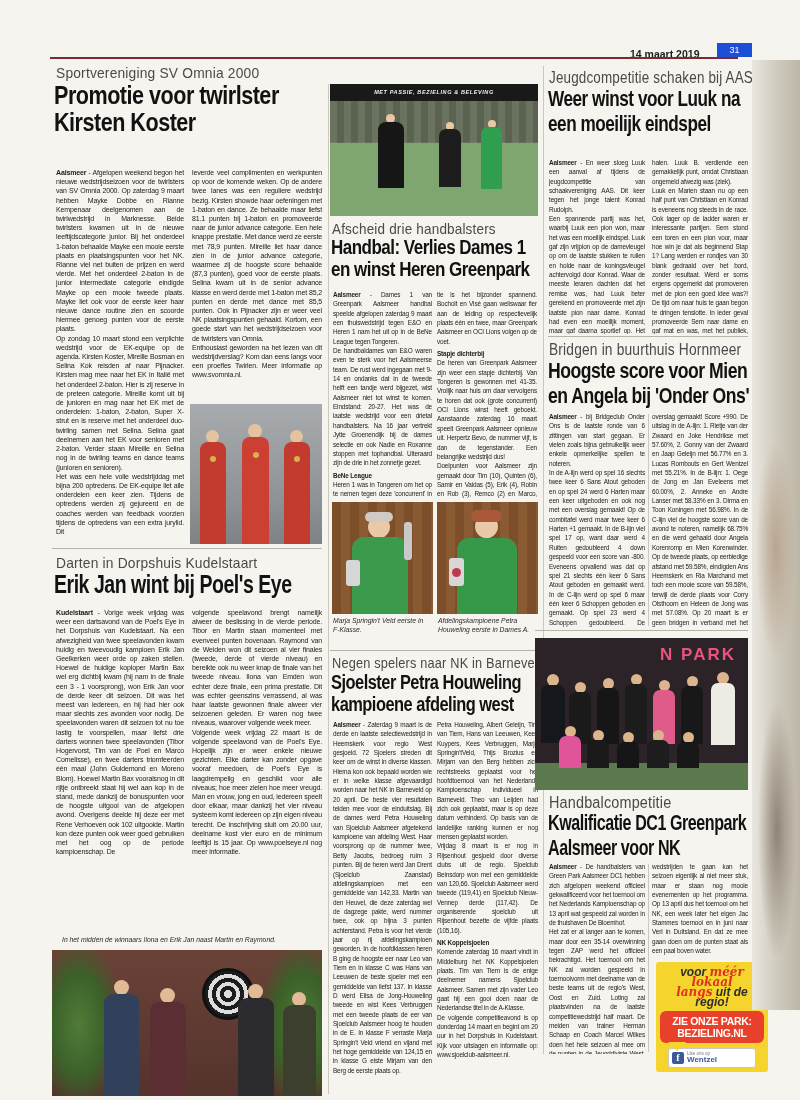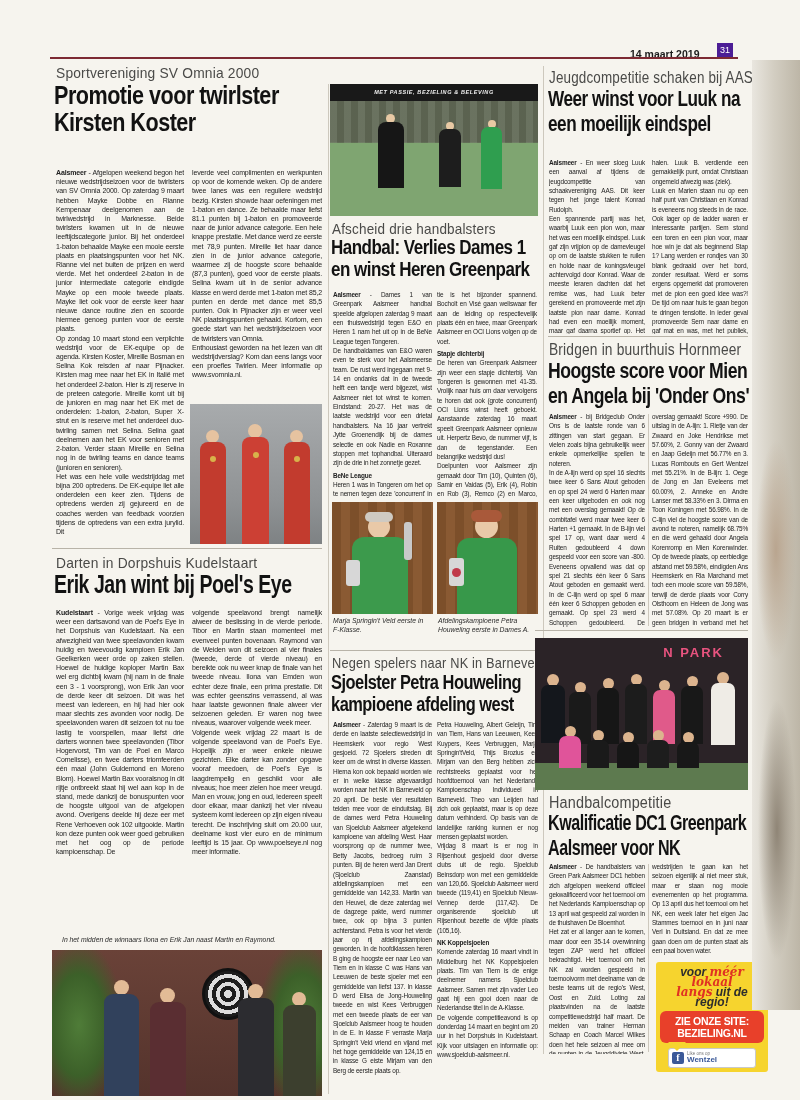--- a/index.html
+++ b/index.html
@@ -21,22 +21,22 @@
   .lcol{width:128px;font-size:7px;line-height:9.2px;letter-spacing:-.15px;}
   .mcol{width:99px;font-size:6.4px;line-height:9.35px;letter-spacing:-.15px;}
   .rcol{width:96px;font-size:6.4px;line-height:9.35px;letter-spacing:-.15px;}
   b.dl{font-weight:bold;}
   .cap{position:absolute;font-style:italic;font-size:6.8px;line-height:8.6px;color:#2a2a2a;}
   
   .ph{position:absolute;overflow:hidden;background:#8b8b88;}
   .ph .e{position:absolute;}
   
   .date{position:absolute;font-size:10.5px;font-weight:bold;color:#1c1c1c;}
-  .pagenum{position:absolute;background:#4c1d95;color:#fff;font-size:9px;
-           width:16px;height:14px;line-height:14px;text-align:center;}
+  .pagenum{position:absolute;background:#1d4ed8;color:#fff;font-size:9px;
+           width:35px;height:14px;line-height:14px;text-align:center;}
   .toprule{position:absolute;height:2px;background:#7d2a33;}
   
   .ad{position:absolute;background:#f6d42e;border-radius:3px;padding:5px 4px 4px;}
   .adline{text-align:center;font-size:12px;line-height:10px;font-weight:bold;font-style:italic;}
   .adA{color:#2d2d2d;}
   .adB{color:#e03123;font-family:"DejaVu Serif",serif;}
   .adsite{background:#e8402a;border-radius:6px;color:#fff;text-align:center;
           font-weight:bold;font-size:10.5px;line-height:12px;padding:4px 0;margin-top:4px;
           letter-spacing:-.3px;}
   .fb{background:#fff;border:1px solid #c9c9c9;border-radius:3px;margin:5px 8px 0;
@@ -196,21 +196,21 @@
   <p>In de A-lijn werd op spel 16 slechts twee keer 6 Sans Atout geboden en op spel 24 werd 6 Harten maar een keer uitgeboden en ook nog met een overslag gemaakt! Op de combitafel werd maar twee keer 6 Harten +1 gemaakt. In de B-lijn viel spel 17 op, want daar werd 4 Ruiten gedoubleerd 4 down gespeeld voor een score van -800. Eveneens opvallend was dat op spel 21 slechts één keer 6 Sans Atout geboden en gemaakt werd. In de C-lijn werd op spel 6 maar één keer 6 Schoppen geboden en gemaakt. Op spel 23 werd 4 Schoppen gedoubleerd. De doubleerder kwam echter van de koude kermis thuis, want het werd met een</p>
 </div>
 <div class="col rcol" style="left:652px;top:412px;height:216px;">
   <p>overslag gemaakt! Score +990. De uitslag in de A-lijn: 1. Rietje van der Zwaard en Joke Hendrikse met 57.60%, 2. Gonny van der Zwaard en Jaap Geleijn met 56.77% en 3. Lucas Rombouts en Gert Wentzel met 55.21%. In de B-lijn: 1. Oege de Jong en Jan Eveleens met 60.00%, 2. Anneke en Andre Lanser met 58.33% en 3. Dirma en Toon Koningen met 56.98%. In de C-lijn viel de hoogste score van de avond te noteren, namelijk 68.75% en die werd gehaald door Angela Korenromp en Mien Korenwinder. Op de tweede plaats, op eerbiedige afstand met 59.58%, eindigden Ans Heemskerk en Ria Marchand met toch een mooie score van 59.58%, terwijl de derde plaats voor Corry Olsthoorn en Heleen de Jong was met 57.08%. Op 20 maart is er geen bridgen in verband met het feit dat het buurthuis als stemlocatie wordt gebruikt.</p>
 </div>
 <div class="vr" style="left:648px;top:414px;height:212px;"></div>
 
 <div class="hr" style="left:535px;top:630px;width:213px;"></div>
 
 <div class="ph" style="left:535px;top:638px;width:213px;height:152px;background:linear-gradient(#2b2327 0 82%,#5d7a4f 82% 100%);">
-  <div class="e" style="right:24px;top:7px;color:#e8537f;font-weight:bold;font-size:13px;letter-spacing:2px;">N PARK</div>
+  <div class="e" style="right:12px;top:7px;color:#e8537f;font-weight:bold;font-size:17px;letter-spacing:2px;">N PARK</div>
   <div class="e" style="left:12px;top:36px;width:12px;height:12px;border-radius:50%;background:#dcb48e;"></div>
   <div class="e" style="left:6px;top:47px;width:24px;height:58px;border-radius:7px 7px 0 0;background:#14171c;"></div>
   <div class="e" style="left:40px;top:44px;width:11px;height:11px;border-radius:50%;background:#dcb48e;"></div>
   <div class="e" style="left:34px;top:54px;width:22px;height:52px;border-radius:7px 7px 0 0;background:#1a1a1a;"></div>
   <div class="e" style="left:68px;top:40px;width:11px;height:11px;border-radius:50%;background:#dcb48e;"></div>
   <div class="e" style="left:62px;top:50px;width:22px;height:56px;border-radius:7px 7px 0 0;background:#161616;"></div>
   <div class="e" style="left:96px;top:36px;width:11px;height:11px;border-radius:50%;background:#dcb48e;"></div>
   <div class="e" style="left:90px;top:46px;width:22px;height:60px;border-radius:7px 7px 0 0;background:#1c1c1c;"></div>
   <div class="e" style="left:124px;top:42px;width:11px;height:11px;border-radius:50%;background:#dcb48e;"></div>
   <div class="e" style="left:118px;top:52px;width:22px;height:54px;border-radius:7px 7px 0 0;background:#e05a8a;"></div>
@@ -245,21 +245,21 @@
 <div class="ad" style="left:656px;top:962px;width:104px;">
   <div class="adline">
     <span class="adA">voor</span>
     <span class="adB">méér lokaal</span>
   </div>
   <div class="adline">
     <span class="adB">langs</span>
     <span class="adA">uit de regio!</span>
   </div>
   <div class="adsite">
-    <div>ZIE ONZE SITE:</div>
+    <div>ZIE ONZE PARK:</div>
     <div>BEZIELING.NL</div>
   </div>
   <div class="fb">
     <div class="fbf">f</div>
     <div class="fbt">
       <div class="fbs">Like ons op</div>
       <div class="fbn">Wentzel</div>
     </div>
   </div>
 </div>

